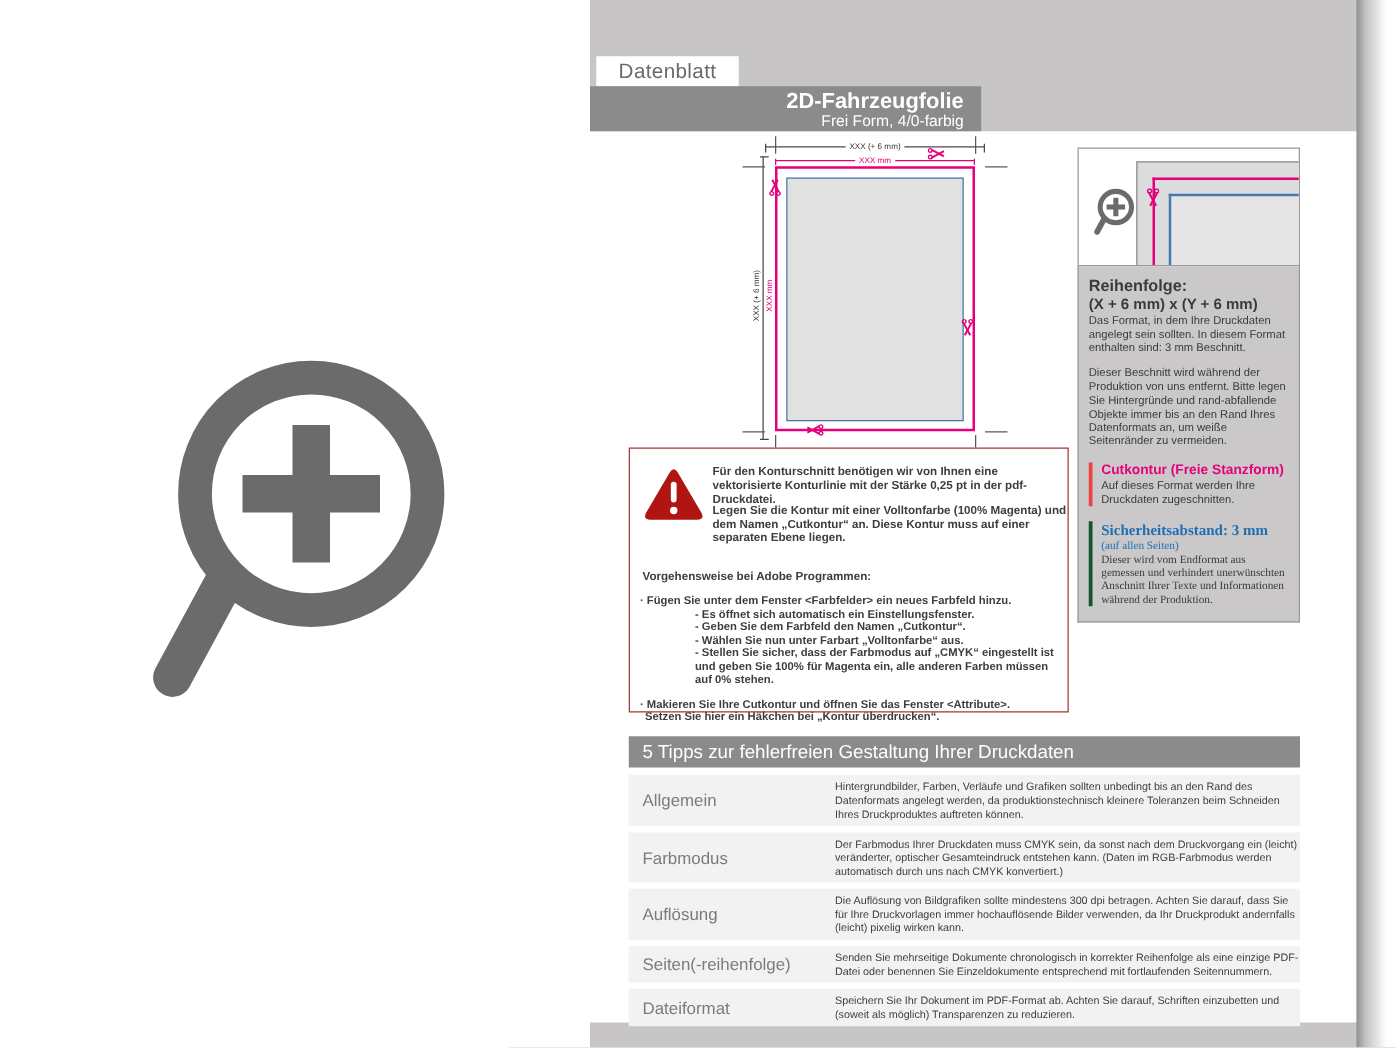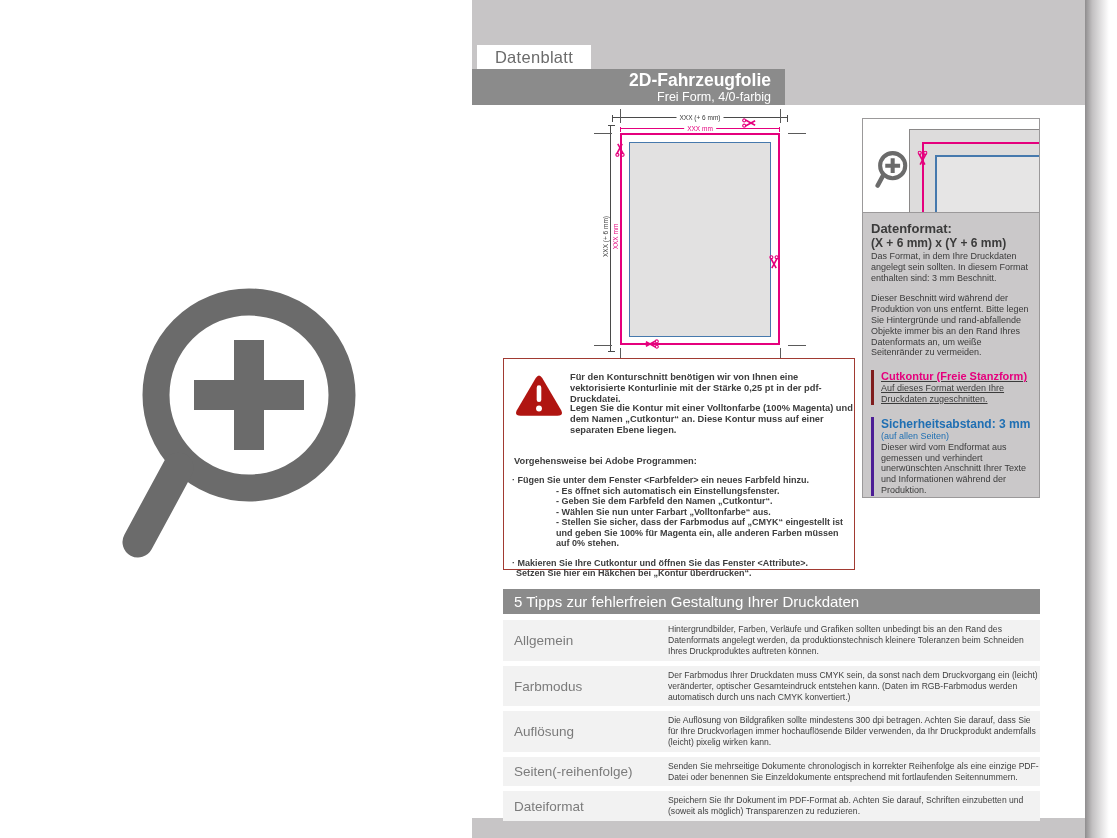--- a/index.html
+++ b/index.html
@@ -72,23 +72,23 @@
   .detail-box .mag-ic{position:absolute;left:12px;top:27px;}
 
   
   .info-panel{left:862px;top:213px;width:178px;height:285px;background:#cac8c9;
     border:1px solid #9b999a;border-top:none;box-sizing:border-box;
     padding:8px 6px 8px 8px;color:#3b3b3b;font-size:9px;line-height:1.2;}
   .info-panel .h1{font-size:13px;font-weight:bold;line-height:15px;}
   .info-panel .h2{font-size:12px;font-weight:bold;line-height:14px;margin-bottom:1px;}
   .info-panel p{margin:0;}
   .info-panel .sp{margin-top:10px;}
-  .blk-cut{margin-top:12px;border-left:3px solid #7f1d1d;padding-left:7px;text-decoration:underline;}
+  .blk-cut{margin-top:12px;border-left:3px solid #ef4444;padding-left:7px;}
   .blk-cut .bt{color:#e5007d;font-weight:bold;font-size:11px;line-height:13px;}
-  .blk-safe{margin-top:12px;border-left:3px solid #4c1d95;padding-left:7px;}
+  .blk-safe{margin-top:12px;border-left:3px solid #14532d;padding-left:7px;font-family:Liberation Serif, serif;}
   .blk-safe .bt{color:#1f6fb3;font-weight:bold;font-size:12px;line-height:14px;}
   .blk-safe .bs{color:#1f6fb3;font-size:9px;line-height:11px;}
 
   
   .warn-box{left:503px;top:358px;width:352px;height:212px;background:#fff;
     border:1px solid #a13a32;box-sizing:border-box;color:#3d3d3d;font-size:9.3px;line-height:11px;font-weight:bold;}
   .warn-box svg.tri{position:absolute;left:11px;top:15px;}
   .warn-box .p1{position:absolute;left:66px;top:13px;width:284px;}
   .warn-box .p2{position:absolute;left:66px;top:44px;width:288px;}
   .warn-box .hd{position:absolute;left:10px;top:97px;text-align:center;}
@@ -202,21 +202,21 @@
     <circle cx="2.5" cy="8" r="1.7" fill="none" stroke="#e5007d" stroke-width="1.3"></circle>
   </svg>
   <svg class="mag-ic" width="34" height="42" viewBox="0 0 252 306">
     <circle cx="131" cy="143" r="93" fill="none" stroke="#6b6b6b" stroke-width="30"></circle>
     <path d="M116 88 h30 v40 h40 v30 h-40 v40 h-30 v-40 h-40 v-30 h40 z" fill="#6b6b6b"></path>
     <line x1="60" y1="216" x2="20" y2="290" stroke="#6b6b6b" stroke-width="34" stroke-linecap="round"></line>
   </svg>
 </div>
 
 <div class="abs info-panel">
-  <div class="h1">Datenformat:</div>
+  <div class="h1">Reihenfolge:</div>
   <div class="h2">(X + 6 mm) x (Y + 6 mm)</div>
   <p>Das Format, in dem Ihre Druckdaten angelegt sein sollten. In diesem Format enthalten sind: 3 mm Beschnitt.</p>
   <p class="sp">Dieser Beschnitt wird während der Produktion von uns entfernt. Bitte legen Sie Hintergründe und rand-abfallende Objekte immer bis an den Rand Ihres Datenformats an, um weiße Seitenränder zu vermeiden.</p>
   <div class="blk-cut">
     <div class="bt">Cutkontur (Freie Stanzform)</div>
     <p>Auf dieses Format werden Ihre Druckdaten zugeschnitten.</p>
   </div>
   <div class="blk-safe">
     <div class="bt">Sicherheitsabstand: 3 mm</div>
     <div class="bs">(auf allen Seiten)</div>

